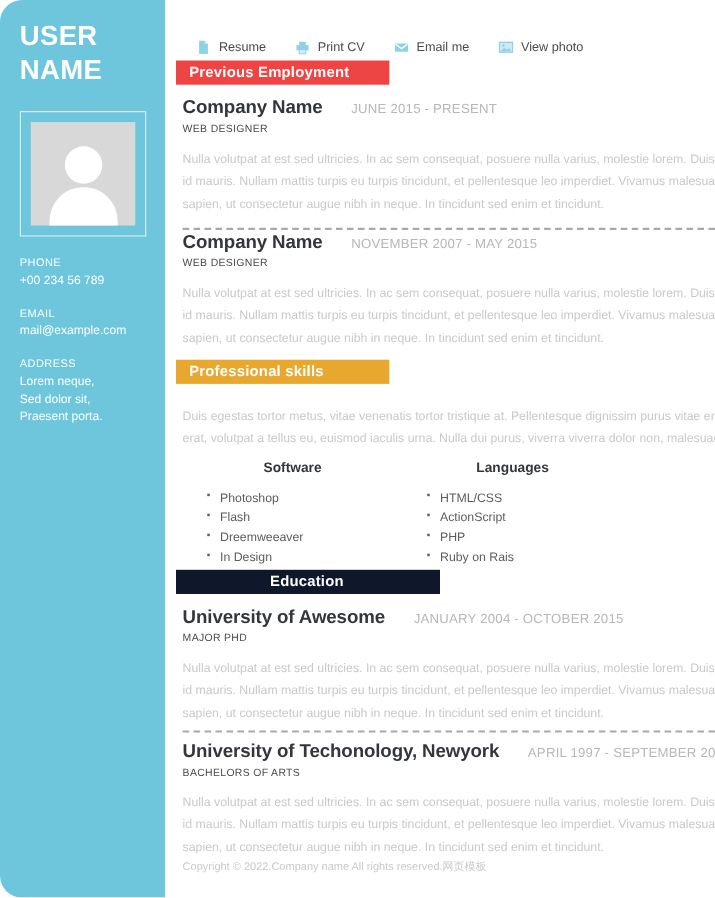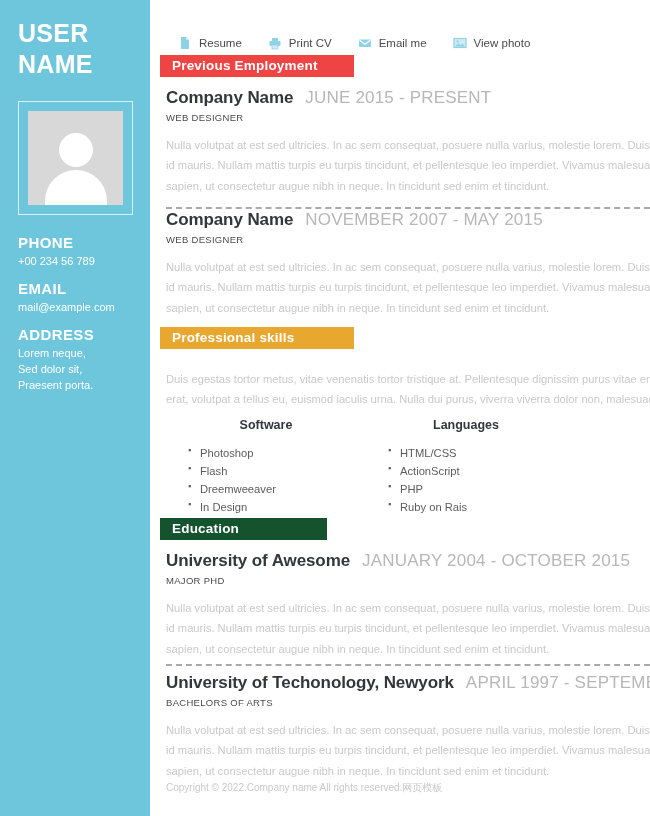--- a/index.html
+++ b/index.html
@@ -11,20 +11,21 @@
     height: 816px;
     background: #ffffff;
     font-family: "Liberation Sans", sans-serif;
     overflow: hidden;
   }
   .page {
     position: relative;
     width: 650px;
     height: 816px;
     overflow: hidden;
+    border-radius: 20px;
   }
 
   
   .sidebar {
     position: absolute;
     left: 0;
     top: 0;
     width: 150px;
     height: 816px;
     background: #6ec6dd;
@@ -77,22 +78,22 @@
     margin-left: -31px;
     background: #ffffff;
     border-radius: 31px 31px 0 0;
   }
   .contact-block {
     padding-left: 18px;
     padding-right: 10px;
   }
   .contact-label {
     color: #ffffff;
-    font-size: 15px;
-    font-weight: bold;
+    font-size: 10px;
+    font-weight: normal;
     letter-spacing: 0.4px;
     margin: 0 0 3px 0;
   }
   .contact-value {
     color: #ffffff;
     font-size: 11px;
     line-height: 1.45;
     margin: 0;
   }
   .blk-phone { position: absolute; left: 0; top: 234px; }
@@ -150,43 +151,43 @@
     color: #ffffff;
     font-size: 13.5px;
     font-weight: bold;
     padding: 0 14px 0 12px;
     box-sizing: border-box;
     letter-spacing: 0.2px;
     white-space: nowrap;
   }
   .bar-employment { left: 10px; top: 55px; width: 194px; background: #ef4444; }
   .bar-skills     { left: 10px; top: 327px; width: 194px; background: #e8a830; }
-  .bar-education  { left: 10px; top: 518px; width: 167px; background: #14532d; }
+  .bar-education  { left: 10px; top: 518px; width: 240px; background: #0f172a; text-align: center; }
 
   
   .entry {
     position: absolute;
     left: 16px;
     width: 484px;
   }
   .entry-head {
     display: flex;
     align-items: baseline;
     white-space: nowrap;
   }
   .entry-title {
     font-size: 17px;
     font-weight: bold;
     color: #33363a;
     letter-spacing: -0.1px;
   }
   .entry-date {
-    font-size: 17px;
+    font-size: 12px;
     color: #b7b7b7;
-    margin-left: 12px;
+    margin-left: 26px;
     letter-spacing: 0.2px;
   }
   .entry-role {
     font-size: 9.5px;
     color: #4a4a4a;
     letter-spacing: 0.3px;
     margin-top: 4px;
   }
   .body-text {
     font-size: 11.2px;

